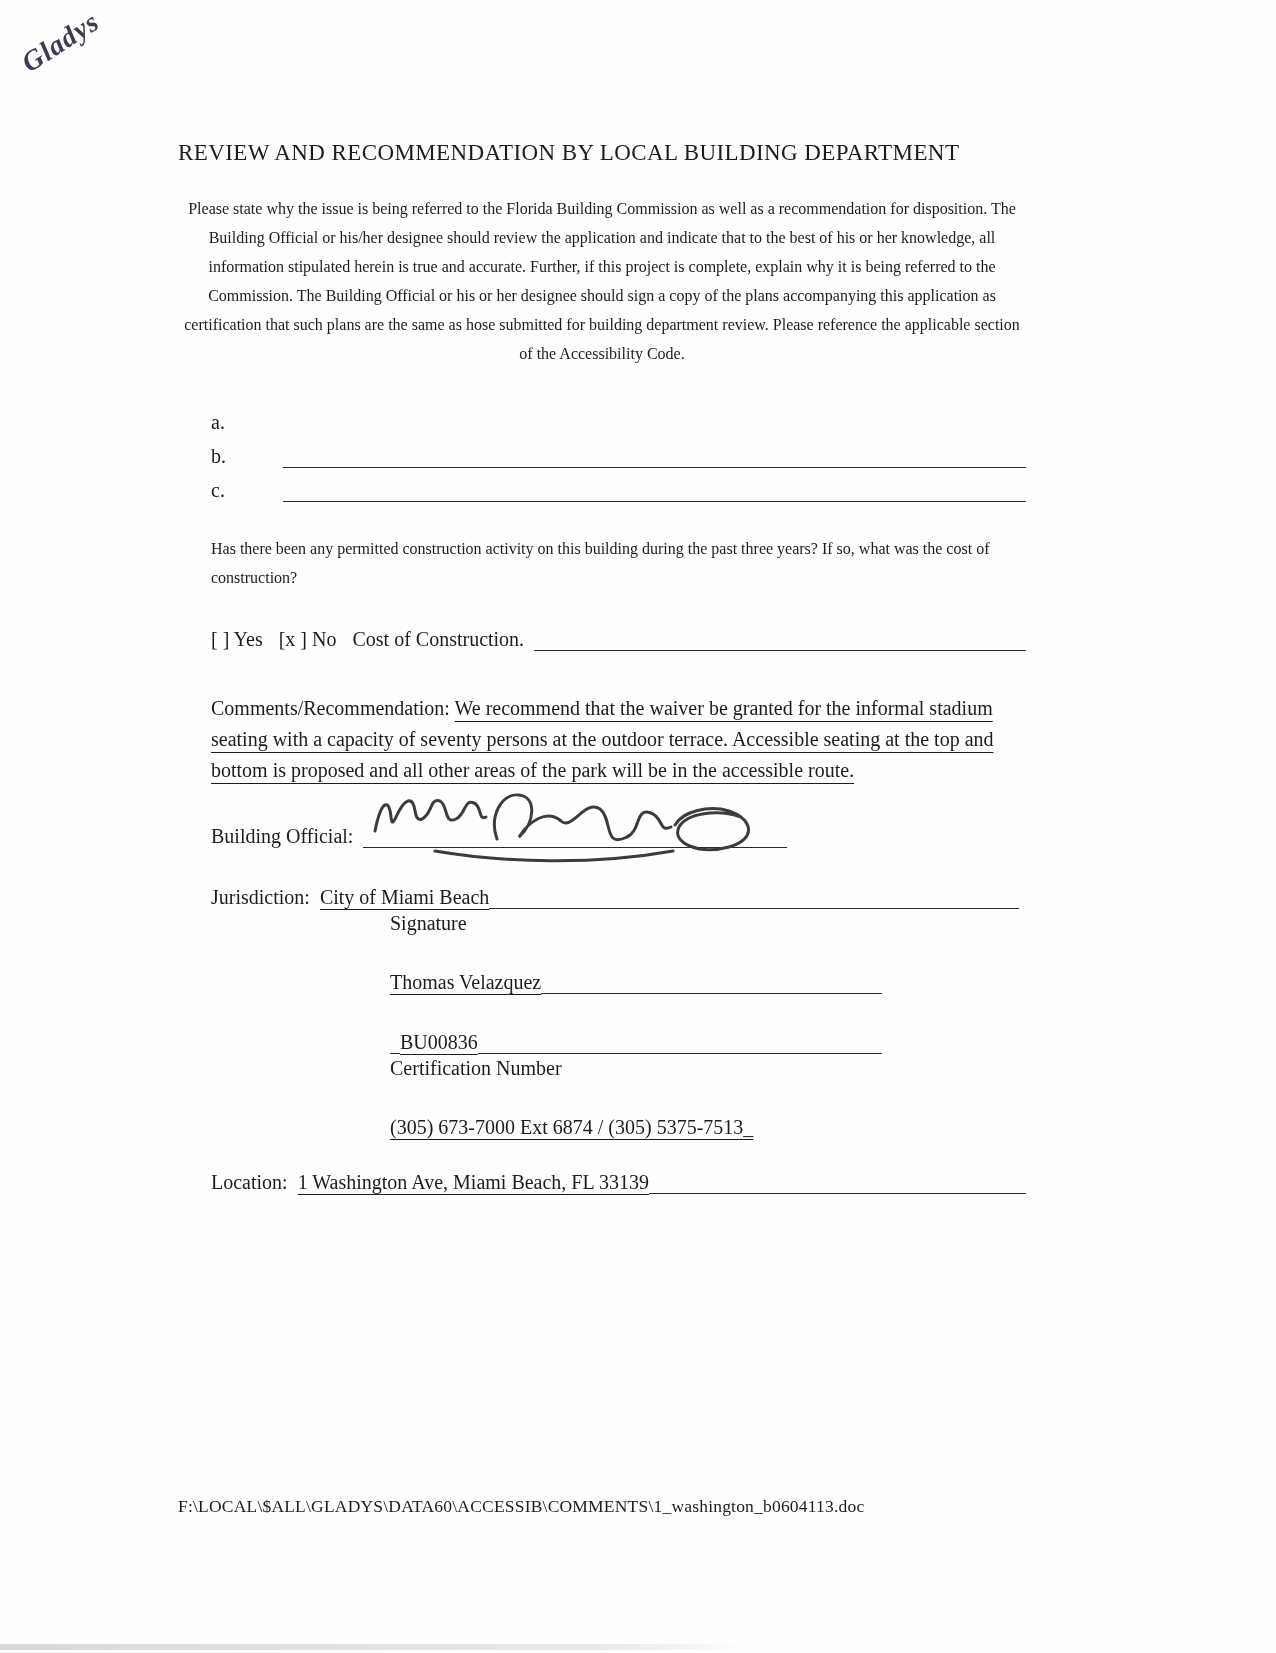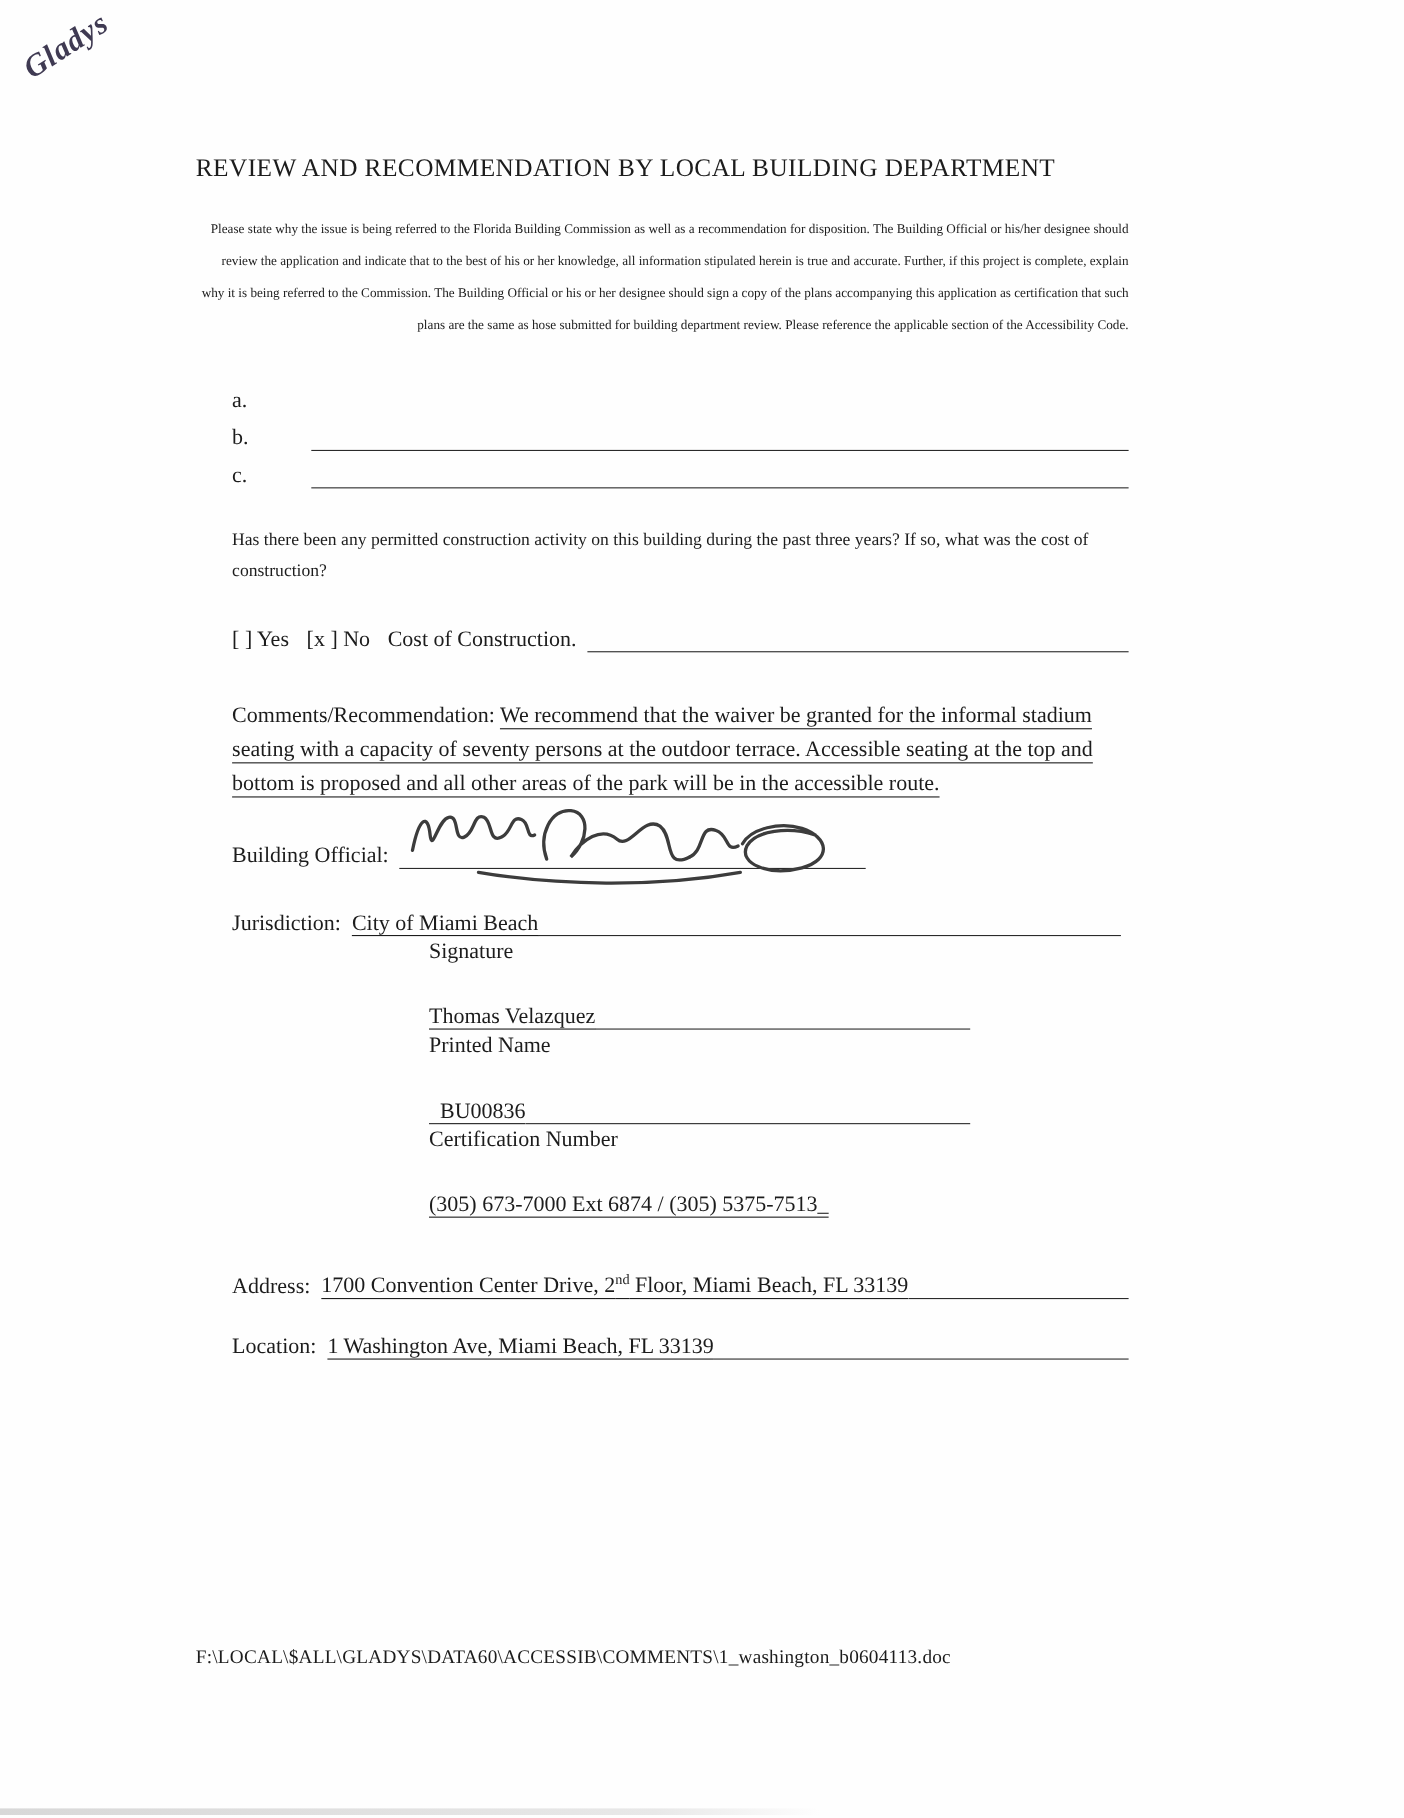--- a/index.html
+++ b/index.html
@@ -37,23 +37,23 @@
   }
 
   .title {
     font-size: 23px;
     font-weight: normal;
     letter-spacing: 0.4px;
   }
 
   .intro {
     margin-top: 28px;
-    font-size: 12px;
+    font-size: 16px;
     line-height: 29px;
-    text-align: right;
+    text-align: center;
   }
 
   .indent1 { margin-left: 33px; }
   .indent2 { margin-left: 212px; }
 
   .list { margin-top: 32px; }
   .list-row {
     display: flex;
     align-items: flex-end;
     height: 34px;
@@ -216,43 +216,37 @@
       <span class="ul">City of Miami Beach</span>
       <span class="fill"></span>
     </div>
     <div class="caption indent2">Signature</div>
 
     <div class="field-block indent2">
       <div class="field-line">
         <span class="ul">Thomas Velazquez</span>
         <span class="fill"></span>
       </div>
-      <div class="caption">Printed Name</div>
     </div>
 
     <div class="field-block indent2">
       <div class="field-line">
         <span class="cert-pad"></span>
         <span class="ul">BU00836</span>
         <span class="fill"></span>
       </div>
       <div class="caption">Certification Number</div>
     </div>
 
     <div class="field-block indent2">
       <div class="field-line">
         <span class="ul">(305) 673-7000 Ext 6874 / (305) 5375-7513_</span>
       </div>
     </div>
 
-    <div class="row address-row indent1">
-      <span class="label">Address:</span>
-      <span class="ul"><span>1700 Convention Center Drive, 2</span><sup>nd</sup><span> Floor, Miami Beach, FL 33139</span></span>
-      <span class="fill"></span>
-    </div>
 
     <div class="row location-row indent1">
       <span class="label">Location:</span>
       <span class="ul">1 Washington Ave, Miami Beach, FL 33139</span>
       <span class="fill"></span>
     </div>
 
   </div>
 
   <div class="footer">F:\LOCAL\$ALL\GLADYS\DATA60\ACCESSIB\COMMENTS\1_washington_b0604113.doc</div>

